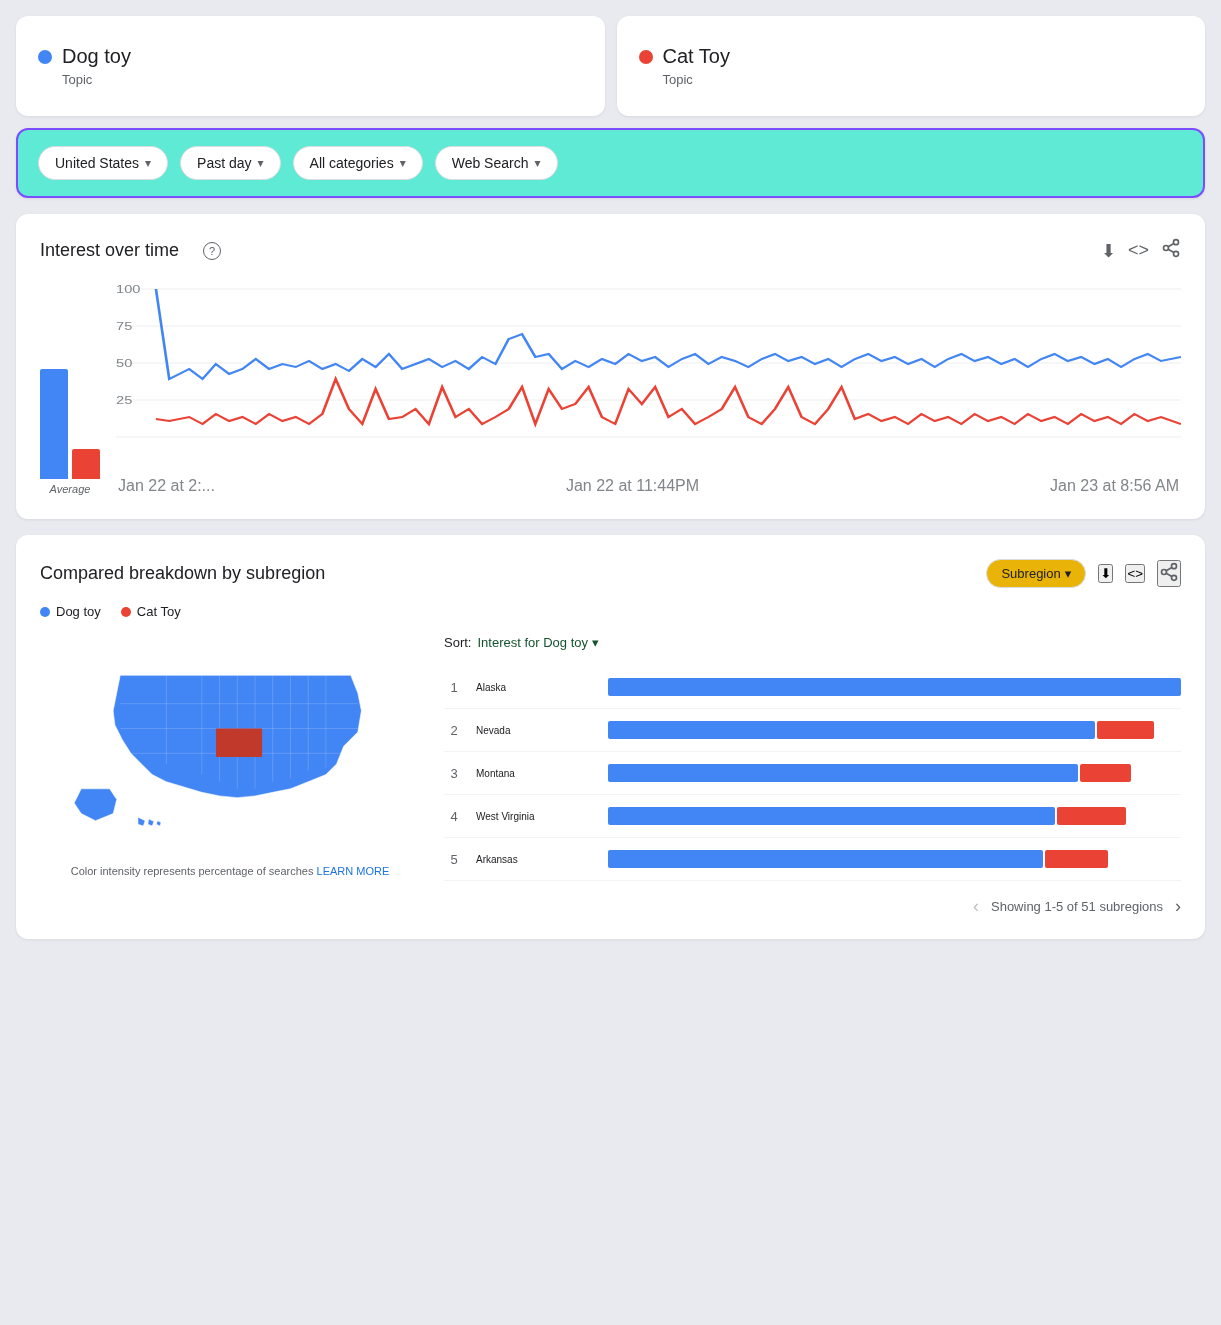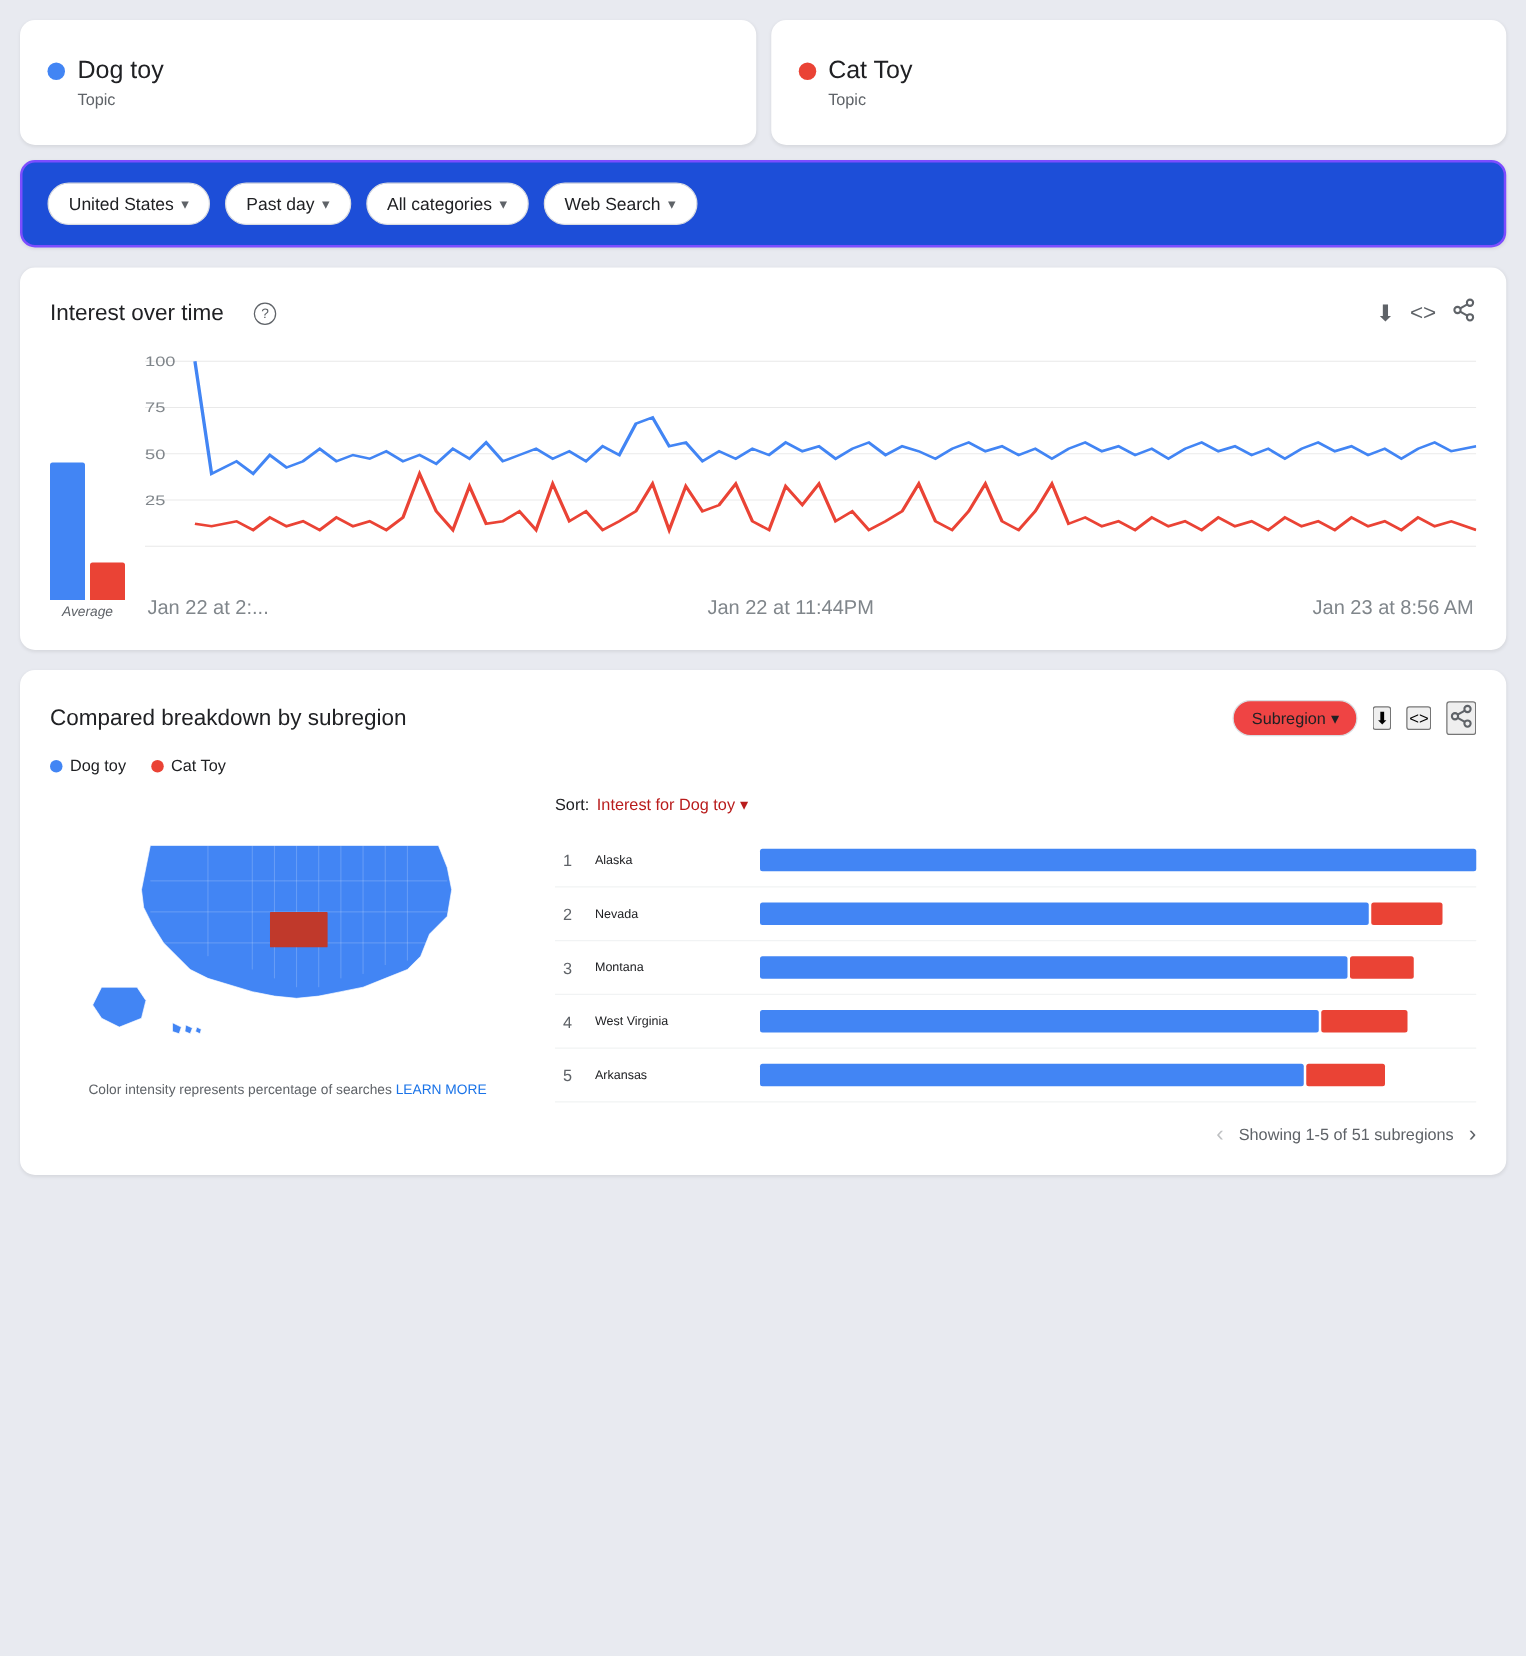--- a/index.html
+++ b/index.html
@@ -65,21 +65,21 @@
 
     .add-comparison-card .add-label {
       font-size: 18px;
       color: #5f6368;
       display: flex;
       align-items: center;
       gap: 8px;
     }
 
     .filters-row-wrapper {
-      background: #1d4ed8;
+      background: #5eead4;
       border-radius: 12px;
       padding: 16px 20px;
       margin-bottom: 16px;
       box-shadow: 0 1px 3px rgba(0,0,0,0.08);
       border: 2px solid #7c4dff;
     }
 
     .filters-row {
       display: flex;
       gap: 12px;
@@ -225,21 +225,21 @@
     .breakdown-controls {
       display: flex;
       align-items: center;
       gap: 12px;
     }
 
     .subregion-btn {
       border: 1px solid #dadce0;
       border-radius: 20px;
       padding: 6px 14px;
-      background: #ef4444;
+      background: #eab308;
       font-size: 13px;
       color: #202124;
       cursor: pointer;
       display: flex;
       align-items: center;
       gap: 4px;
     }
 
     .legend-row {
       display: flex;
@@ -300,21 +300,21 @@
       text-align: center;
     }
 
     .sort-label {
       font-weight: 500;
       color: #202124;
     }
 
     .sort-dropdown {
       font-size: 13px;
-      color: #b91c1c;
+      color: #14532d;
       display: flex;
       align-items: center;
       gap: 4px;
       cursor: pointer;
     }
 
     .rank-row {
       display: flex;
       align-items: center;
       padding: 12px 0;

